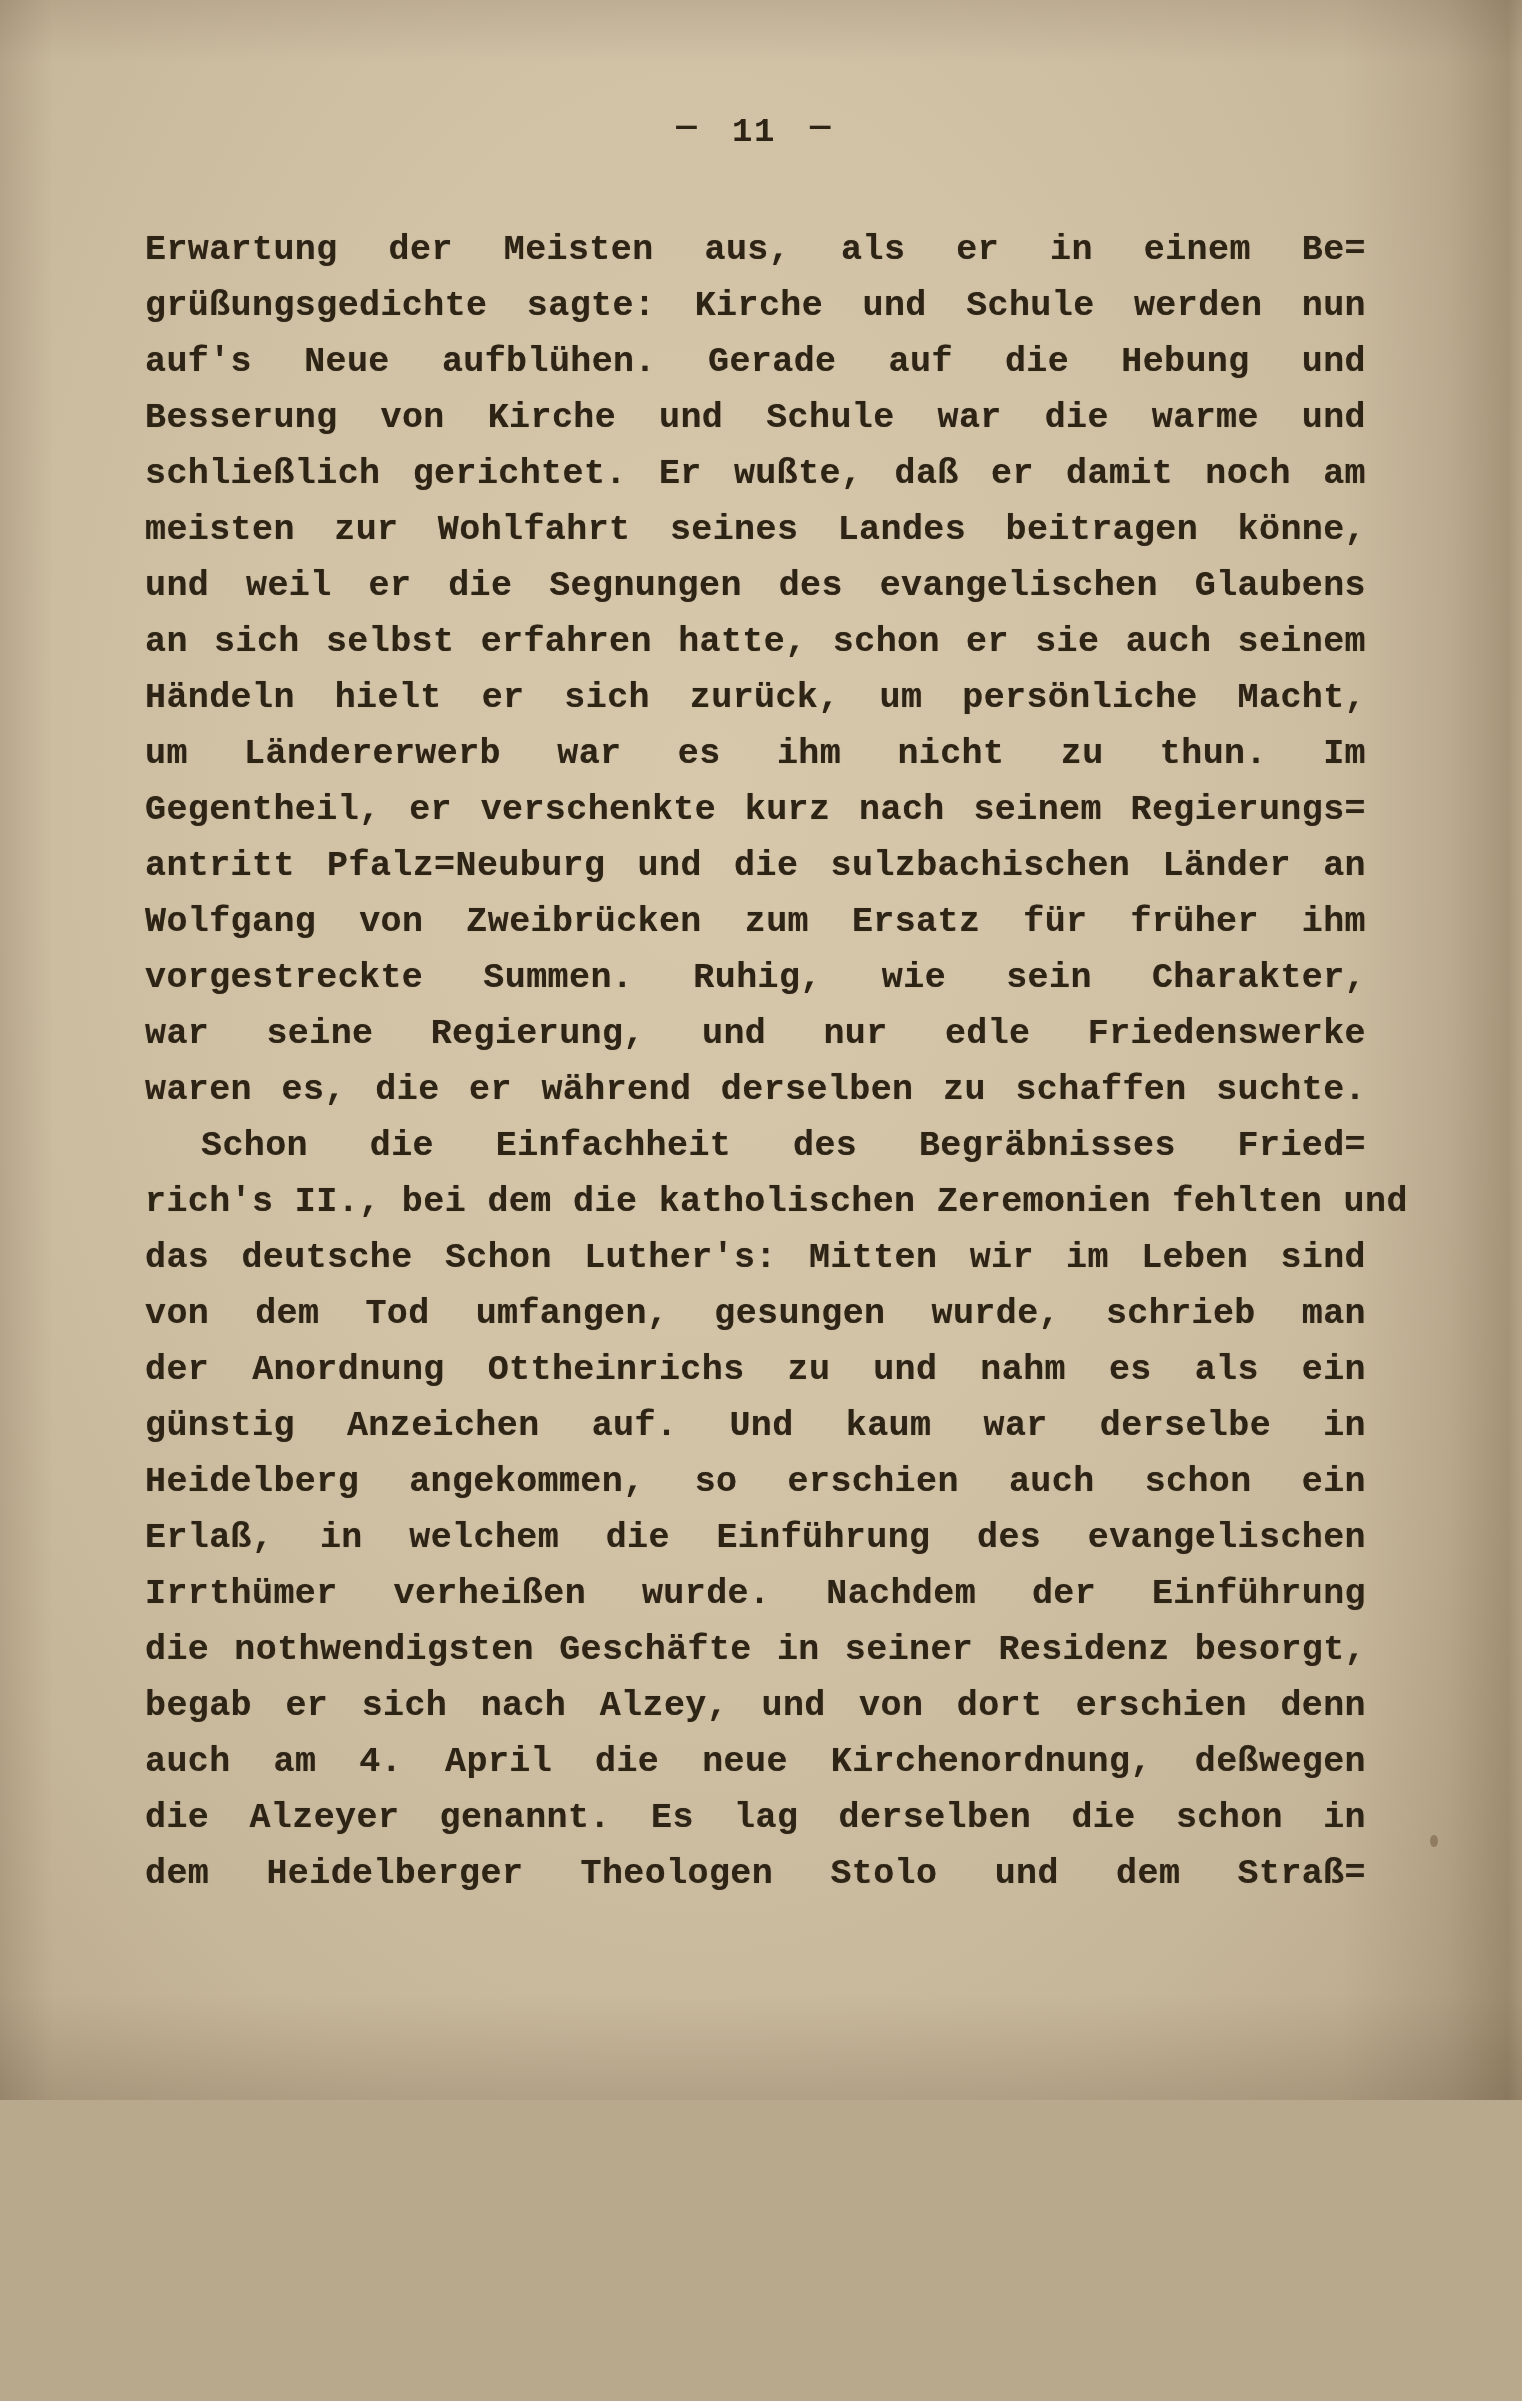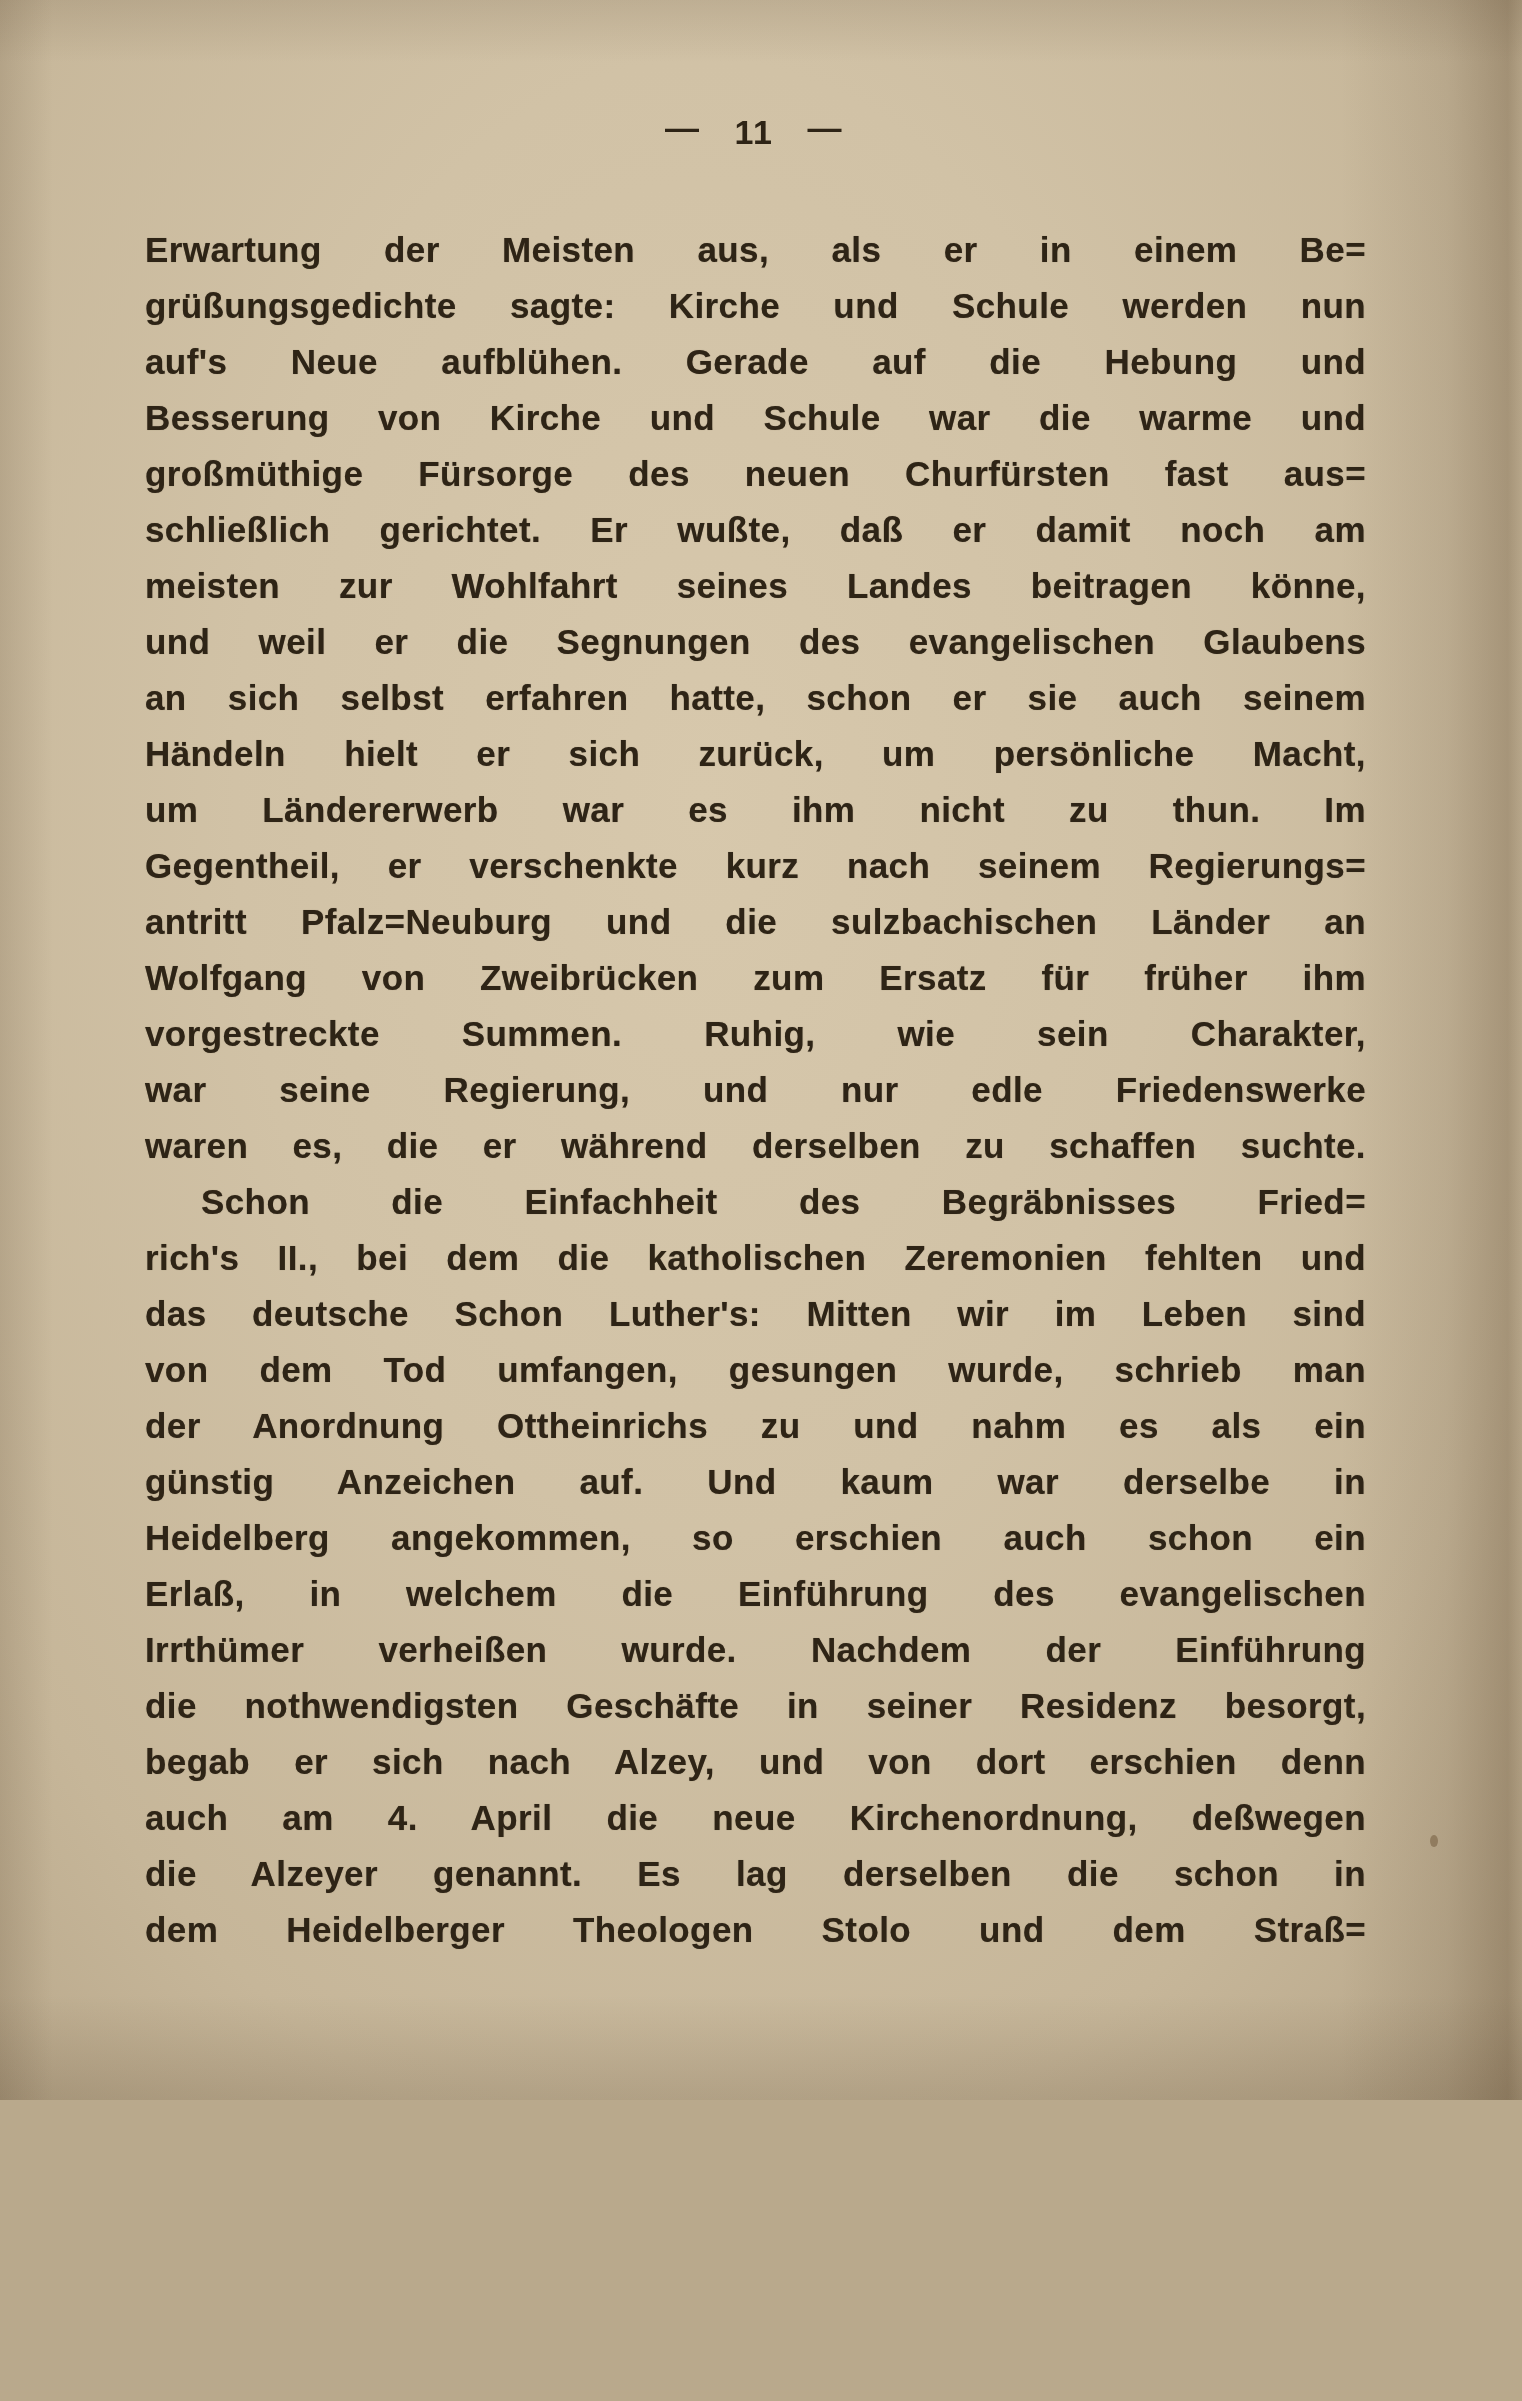--- a/index.html
+++ b/index.html
@@ -5,21 +5,21 @@
   html, body {
     margin: 0;
     padding: 0;
     background: #b9a98c;
   }
   .page {
     position: relative;
     width: 1523px;
     height: 2100px;
     overflow: hidden;
-    font-family: Liberation Sans, sans-serif;
+    font-family: Liberation Mono, monospace;
     color: #2e2416;
     background:
       linear-gradient(to right, rgba(60,40,20,0.14) 0%, rgba(60,40,20,0) 3.5%),
       linear-gradient(to right, rgba(60,40,20,0) 88%, rgba(60,40,20,0.10) 95%, rgba(70,48,24,0.26) 99%, rgba(70,48,24,0.12) 100%),
       linear-gradient(to bottom, rgba(60,40,20,0.12) 0%, rgba(60,40,20,0) 3%),
       linear-gradient(to top, rgba(60,40,20,0.16) 0%, rgba(60,40,20,0) 5%),
       radial-gradient(ellipse at 46% 38%, #d7c8ac 0%, #d1c2a6 40%, #c6b699 75%, #b5a487 100%);
   }
   .page-header {
     position: absolute;
@@ -72,21 +72,20 @@
 
   <div class="page-header">
     <span class="dash">—</span><span class="num">11</span><span class="dash">—</span>
   </div>
 
   <div class="text-block" id="text-block">
       <div class="line">Erwartung der Meisten aus, als er in einem Be=</div>
       <div class="line">grüßungsgedichte sagte: Kirche und Schule werden nun</div>
       <div class="line">auf's Neue aufblühen.  Gerade auf die Hebung und</div>
       <div class="line">Besserung von Kirche und Schule war die warme und</div>
-      <div class="line">großmüthige Fürsorge des neuen Churfürsten fast aus=</div>
       <div class="line">schließlich gerichtet.  Er wußte, daß er damit noch am</div>
       <div class="line">meisten zur Wohlfahrt seines Landes beitragen könne,</div>
       <div class="line">und weil er die Segnungen des evangelischen Glaubens</div>
       <div class="line">an sich selbst erfahren hatte, schon er sie auch seinem</div>
       <div class="line">Händeln hielt er sich zurück, um persönliche Macht,</div>
       <div class="line">um Ländererwerb war es ihm nicht zu thun.  Im</div>
       <div class="line">Gegentheil, er verschenkte kurz nach seinem Regierungs=</div>
       <div class="line">antritt Pfalz=Neuburg und die sulzbachischen Länder an</div>
       <div class="line">Wolfgang von Zweibrücken zum Ersatz für früher ihm</div>
       <div class="line">vorgestreckte Summen.  Ruhig, wie sein Charakter,</div>

